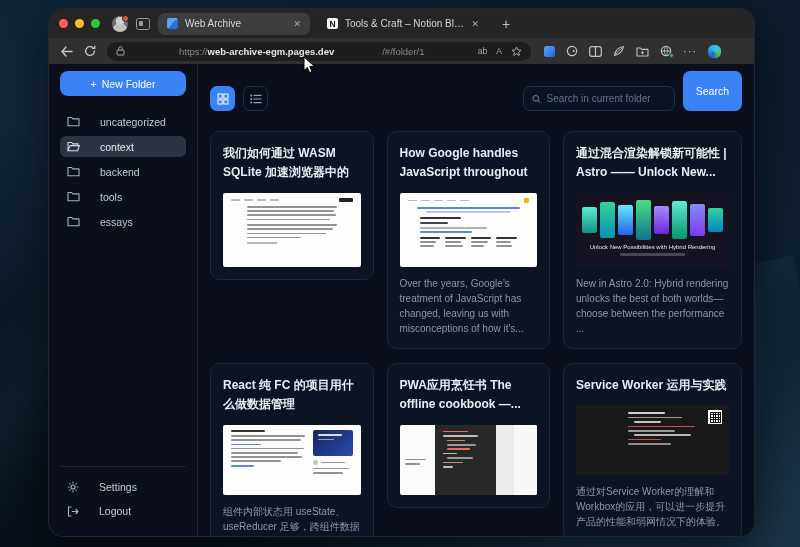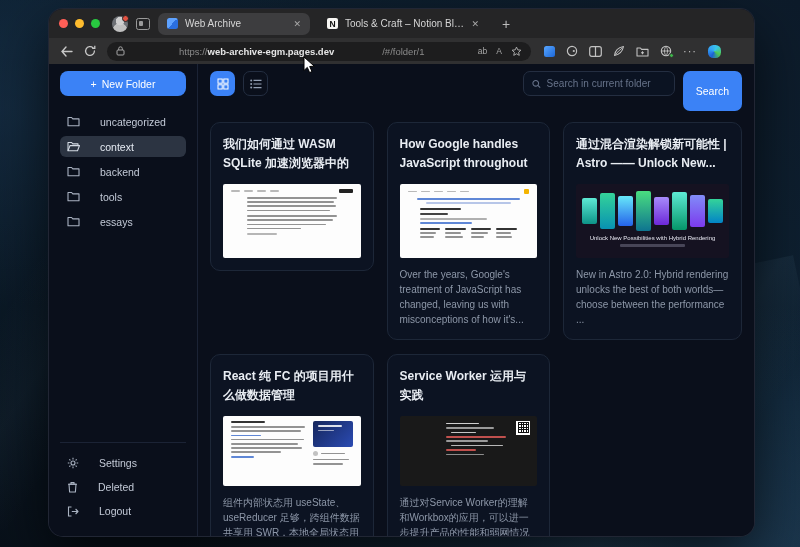--- a/index.html
+++ b/index.html
@@ -64,21 +64,21 @@
 
   .sidebar { width:149px; border-right:1px solid #1b2335; padding:7px 11px 12px; display:flex; flex-direction:column; flex:none; }
   .new-folder { height:25px; background:#3b82f6; border-radius:8px; color:#fff; font-size:10.5px; display:flex; align-items:center; justify-content:center; gap:5px; margin-bottom:15px; cursor:pointer; }
   .folder-item { height:21px; display:flex; align-items:center; gap:20px; padding:0 7px; color:#c3cad7; font-size:10.5px; border-radius:6px; margin-bottom:4px; cursor:pointer; }
   .folder-item.selected { background:#2c3442; color:#e6ebf3; }
   .folder-item svg { flex:none; }
   .side-footer { margin-top:auto; border-top:1px solid #1b2335; padding-top:9px; }
   .side-footer .folder-item { margin-bottom:2px; height:22px; }
 
   .main { flex:1; padding:7px 12px 0; overflow:hidden; }
-  .main-toolbar { display:flex; align-items:flex-start; gap:8px; margin-bottom:11px; }
+  .main-toolbar { display:flex; align-items:flex-end; gap:8px; margin-bottom:20px; }
   .view-btn { width:25px; height:25px; border-radius:7px; display:flex; align-items:center; justify-content:center; color:#93a0b4; cursor:pointer; }
   .view-btn.active { background:#3b82f6; color:#fff; }
   .view-btn.inactive { border:1px solid #242e41; }
   .mt-spacer { flex:1; }
   .searchbox { width:152px; height:25px; border:1px solid #242e41; border-radius:7px; background:#0b1322; display:flex; align-items:center; padding:0 8px; gap:6px; }
   .searchbox input { border:none; outline:none; background:transparent; color:#aab4c4; font-size:10px; width:100%; font-family:"Liberation Sans",sans-serif; }
   .searchbox input::placeholder { color:#67738a; }
   .search-btn { height:40px; padding:0 13px; background:#3b82f6; border:none; border-radius:7px; color:#fff; font-size:10.5px; display:flex; align-items:center; cursor:pointer; font-family:"Liberation Sans",sans-serif; }
 
   .cards { display:grid; grid-template-columns:repeat(3,1fr); column-gap:13px; row-gap:14px; align-items:start; }
@@ -242,27 +242,20 @@
         <span>essays</span>
       </div>
 
       <div class="side-footer">
         <div class="folder-item">
           <svg class="glyph" width="12" height="12" viewBox="0 0 12 12">
               <circle cx="6" cy="6" r="2" stroke="#aab3c2" stroke-width="1.1" fill="none"></circle>
               <path d="M6 .8 V2.4 M6 9.6 V11.2 M.8 6 H2.4 M9.6 6 H11.2 M2.3 2.3 L3.4 3.4 M8.6 8.6 L9.7 9.7 M9.7 2.3 L8.6 3.4 M3.4 8.6 L2.3 9.7" stroke="#aab3c2" stroke-width="1.1"></path>
             </svg>
           <span>Settings</span>
-        </div>
-        <div class="folder-item">
-          <svg class="glyph" width="11" height="12" viewBox="0 0 11 12">
-              <path d="M2 3.2 h7 L8.4 11 H2.6 Z" stroke="#aab3c2" stroke-width="1.1" fill="none" stroke-linejoin="round"></path>
-              <path d="M1 3.2 H10 M4 3 V1.6 H7 V3" stroke="#aab3c2" stroke-width="1.1" fill="none"></path>
-            </svg>
-          <span>Deleted</span>
         </div>
         <div class="folder-item">
           <svg class="glyph" width="12" height="11" viewBox="0 0 12 11">
               <path d="M4.5 1 H1.5 V10 H4.5" stroke="#aab3c2" stroke-width="1.1" fill="none"></path>
               <path d="M4.8 5.5 H11 M8.6 3 L11 5.5 L8.6 8" stroke="#aab3c2" stroke-width="1.1" fill="none" stroke-linejoin="round"></path>
             </svg>
           <span>Logout</span>
         </div>
       </div>
     </div>
@@ -409,20 +402,43 @@
                 <span style="width:5px;height:5px;border-radius:50%;background:#c2c2c2;flex:none"></span>
                 <div class="tl" style="width:60%;margin:0"></div>
               </div>
               <div class="tl" style="width:90%;margin-top:3px"></div>
               <div class="tl" style="width:75%"></div>
             </div>
           </div>
           <div class="card-desc">组件内部状态用 useState、useReducer 足够，跨组件数据共享用 SWR，本地全局状态用 context，具...</div>
         </div>
 
+        <div class="card">
+          <div class="card-title">PWA应用烹饪书 The offline cookbook —...</div>
+          <div class="card-thumb th-split" style="height:70px;">
+            <div style="width:26%;background:#fbfbfb;padding:34px 5px 0;">
+              <div class="tl" style="width:85%"></div>
+                <div class="tl" style="width:60%"></div>
+            </div>
+            <div style="width:44%;background:#282828;padding:6px 8px;">
+              <div class="cl" style="width:55%;background:#e0705f"></div>
+              <div class="cl" style="width:78%;background:#bdbdbd"></div>
+              <div class="cl" style="width:40%;background:#c79060;margin-left:8%"></div>
+              <div class="cl" style="width:66%;background:#9a9a9a;margin-left:8%"></div>
+              <div class="cl" style="width:52%;background:#e0705f;margin-left:8%"></div>
+              <div class="cl" style="width:30%;background:#bdbdbd"></div>
+              <div class="cl" style="width:60%;background:#9a9a9a;margin-left:8%"></div>
+              <div class="cl" style="width:44%;background:#c79060"></div>
+              <div class="cl" style="width:22%;background:#bdbdbd"></div>
+            </div>
+            <div style="width:30%;background:#ebebeb;">
+              <div style="width:55%;height:100%;margin-left:45%;background:#f8f8f8;"></div>
+            </div>
+          </div>
+        </div>
 
         <div class="card">
           <div class="card-title">Service Worker 运用与实践</div>
           <div class="card-thumb" style="height:70px;background:#191919;padding:7px 8px 0 34%;">
             <div class="qr">
                 <i></i>
               </div>
             <div class="cl" style="width:40%;background:#cfcfcf"></div>
             <div class="cl" style="width:58%;background:#9a9a9a"></div>
             <div class="cl" style="width:30%;background:#c5c5c5;margin-left:6%"></div>

